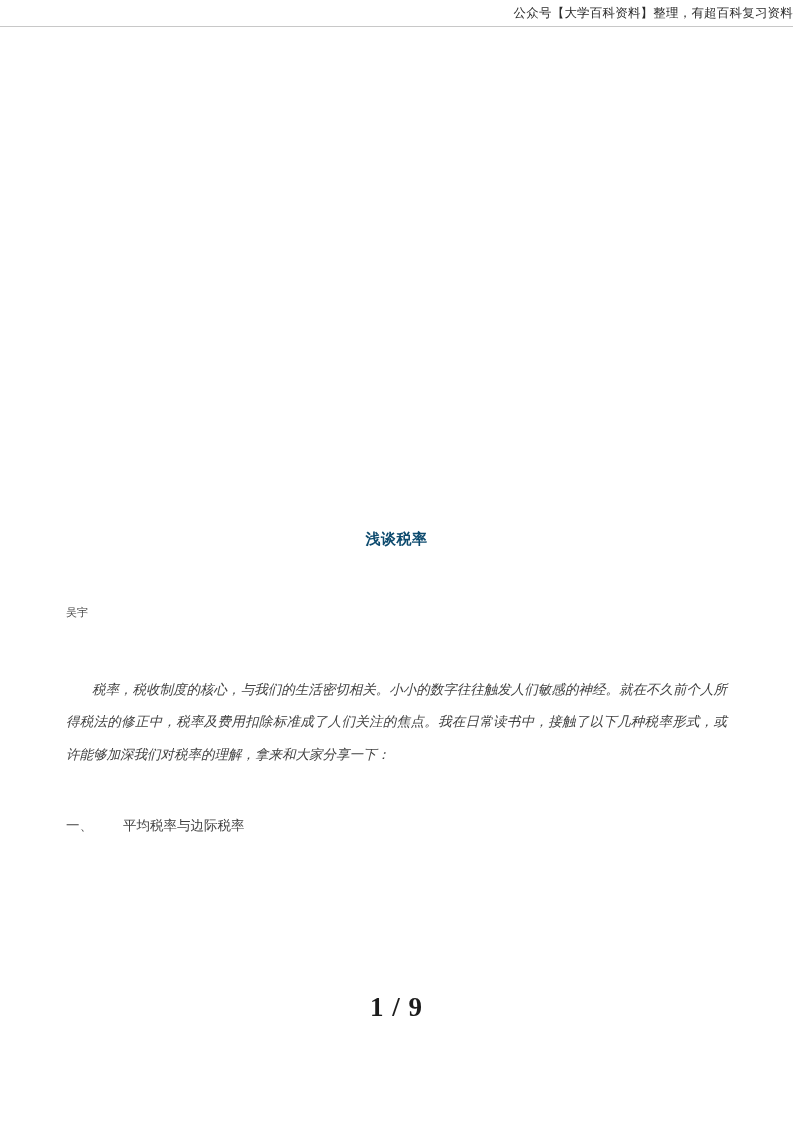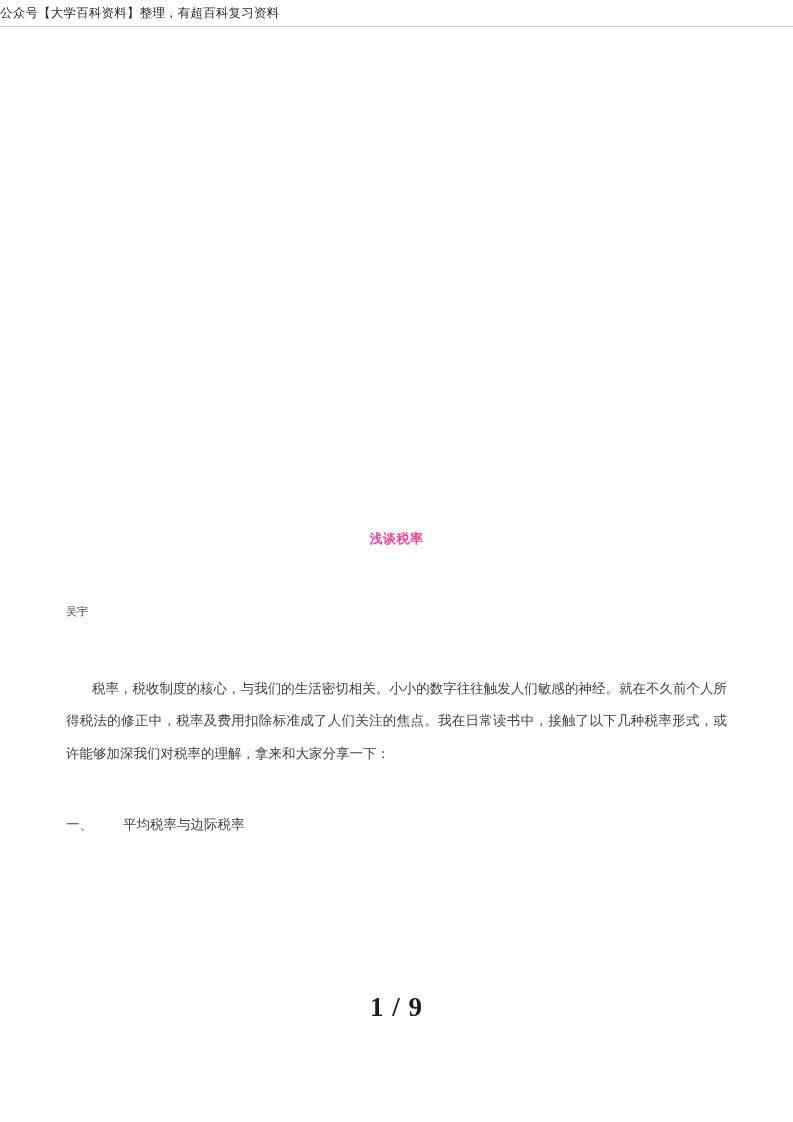--- a/index.html
+++ b/index.html
@@ -21,21 +21,21 @@
   }
   
   .header-band {
     position: absolute;
     top: 0;
     left: 0;
     width: 793px;
     height: 27px;
     display: flex;
     align-items: center;
-    justify-content: flex-start;
+    justify-content: flex-end;
     border-bottom: 1px solid #c8c8c8;
     box-sizing: border-box;
   }
   .header-text {
     font-family: "Liberation Sans", "DejaVu Sans", sans-serif;
     font-size: 12.5px;
     color: #2b2b2b;
     letter-spacing: 0.2px;
     white-space: nowrap;
   }
@@ -43,39 +43,40 @@
   .doc-body {
     position: absolute;
     left: 66px;
     top: 530px;
     width: 661px;
   }
   .doc-title {
     text-align: center;
     font-family: "Liberation Sans", "DejaVu Sans", sans-serif;
     font-weight: bold;
-    font-size: 13px;
-    color: #ec4899;
+    font-size: 15px;
+    color: #0c4a6e;
     margin: 0 0 56px 0;
     letter-spacing: 0.5px;
   }
   .author {
     font-family: "Liberation Sans", "DejaVu Sans", sans-serif;
     font-size: 11px;
     color: #3f3f3f;
     margin: 0 0 54px 0;
   }
   .para {
     font-family: "Liberation Sans", "DejaVu Sans", sans-serif;
     font-size: 13.5px;
     line-height: 2.4;
     color: #3f3f3f;
     margin: 0;
     text-align: justify;
     text-indent: 0;
+    font-style: italic;
   }
   .para .indent {
     display: inline-block;
     width: 26px;
   }
   .section-heading {
     font-family: "Liberation Sans", "DejaVu Sans", sans-serif;
     font-size: 13.5px;
     color: #3f3f3f;
     margin: 46px 0 12px 0;

